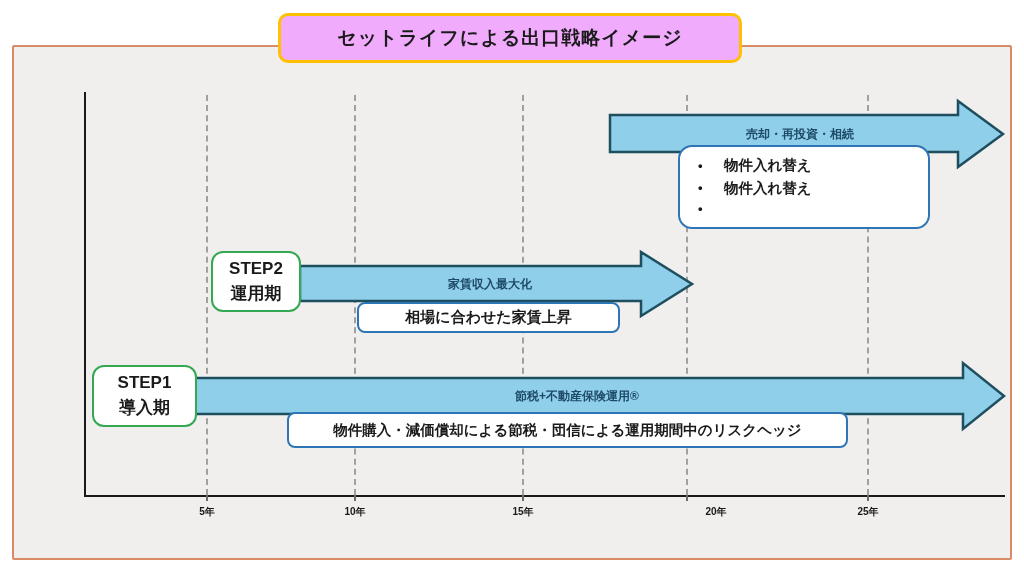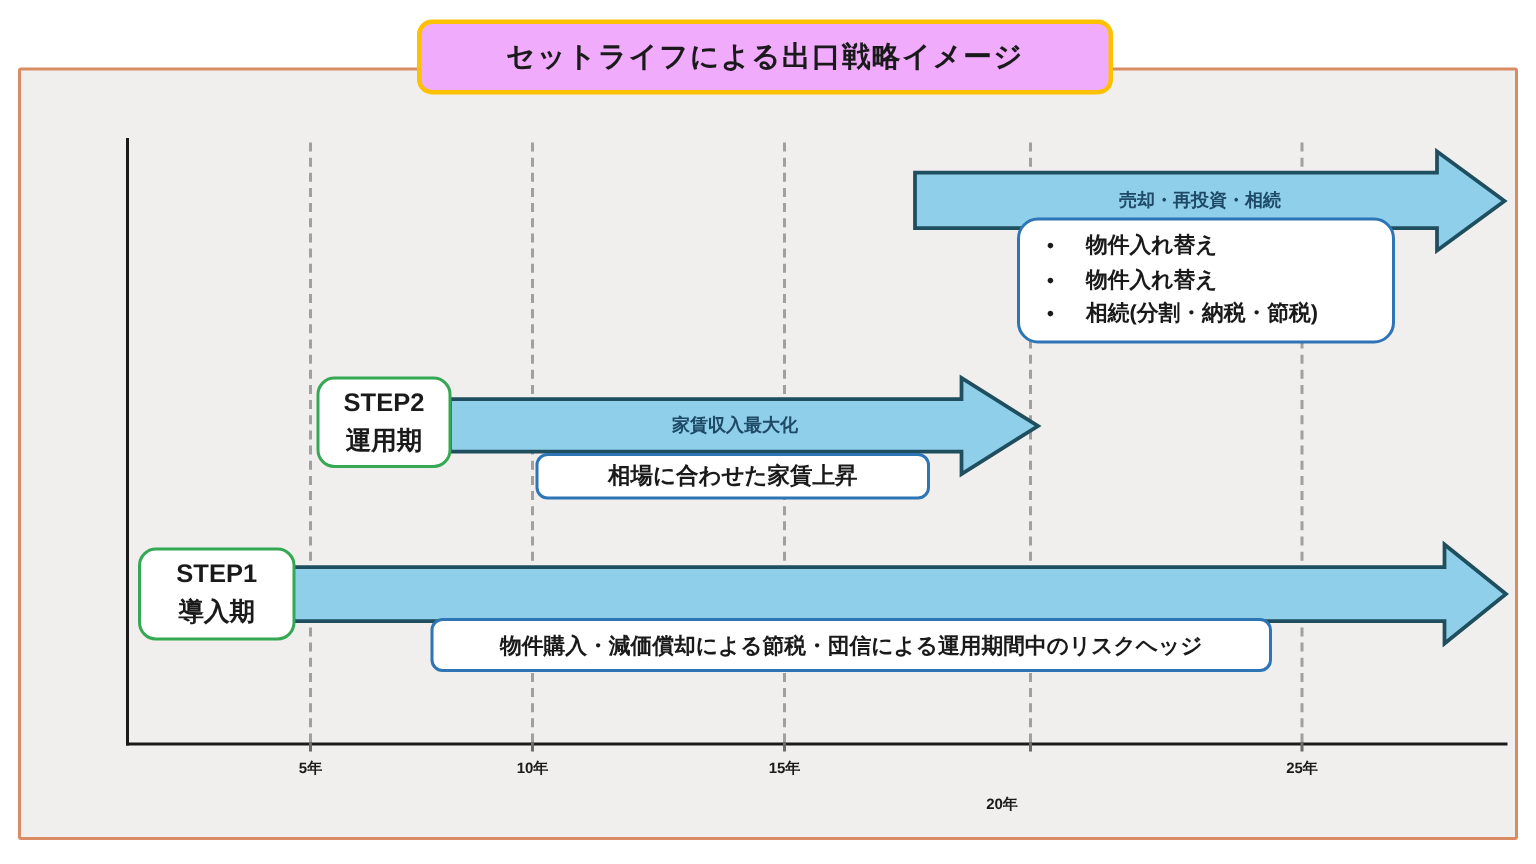--- a/index.html
+++ b/index.html
@@ -79,44 +79,44 @@
 
   <div class="tick" style="left:206px;"></div>
   <div class="tick" style="left:354px;"></div>
   <div class="tick" style="left:522px;"></div>
   <div class="tick" style="left:686px;"></div>
   <div class="tick" style="left:867px;"></div>
 
   <div class="tick-label" style="left:207px;">5年</div>
   <div class="tick-label" style="left:355px;">10年</div>
   <div class="tick-label" style="left:523px;">15年</div>
-  <div class="tick-label" style="left:668px;margin-top:24px;">20年</div>
+  <div class="tick-label" style="left:716px;">20年</div>
   <div class="tick-label" style="left:868px;">25年</div>
 
   <svg class="arrows" viewBox="0 0 1024 576" aria-hidden="true">
     <polygon class="arrow-poly" points="610,115 958,115 958,101 1003,134 958,167 958,152 610,152"></polygon>
     <polygon class="arrow-poly" points="300,266 641,266 641,252 692,284 641,316 641,301 300,301"></polygon>
     <polygon class="arrow-poly" points="190,378 963,378 963,363 1004,396 963,429 963,414 190,414"></polygon>
   </svg>
 
   <div class="arrow-label" style="left:800px;top:134px;">売却・再投資・相続</div>
   <div class="arrow-label" style="left:490px;top:284px;">家賃収入最大化</div>
+  <div class="arrow-label" style="left:577px;top:396px;">節税+不動産保険運用®</div>
 
   <div class="note-box note-list" style="left:678px;top:145px;width:252px;height:84px;">
     <div class="bullet-row">
       <span class="bullet-dot">•</span>
       <span>物件入れ替え</span>
     </div>
     <div class="bullet-row">
       <span class="bullet-dot">•</span>
       <span>物件入れ替え</span>
     </div>
     <div class="bullet-row">
       <span class="bullet-dot">•</span>
-      <span>相続(分割・納税・節税)</span>
     </div>
   </div>
 
   <div class="step-box" style="left:211px;top:251px;width:90px;height:61px;">
     <span>STEP2</span>
     <span>運用期</span>
   </div>
   <div class="note-box note-single" style="left:357px;top:302px;width:263px;height:31px;">
     <span>相場に合わせた家賃上昇</span>
   </div>

